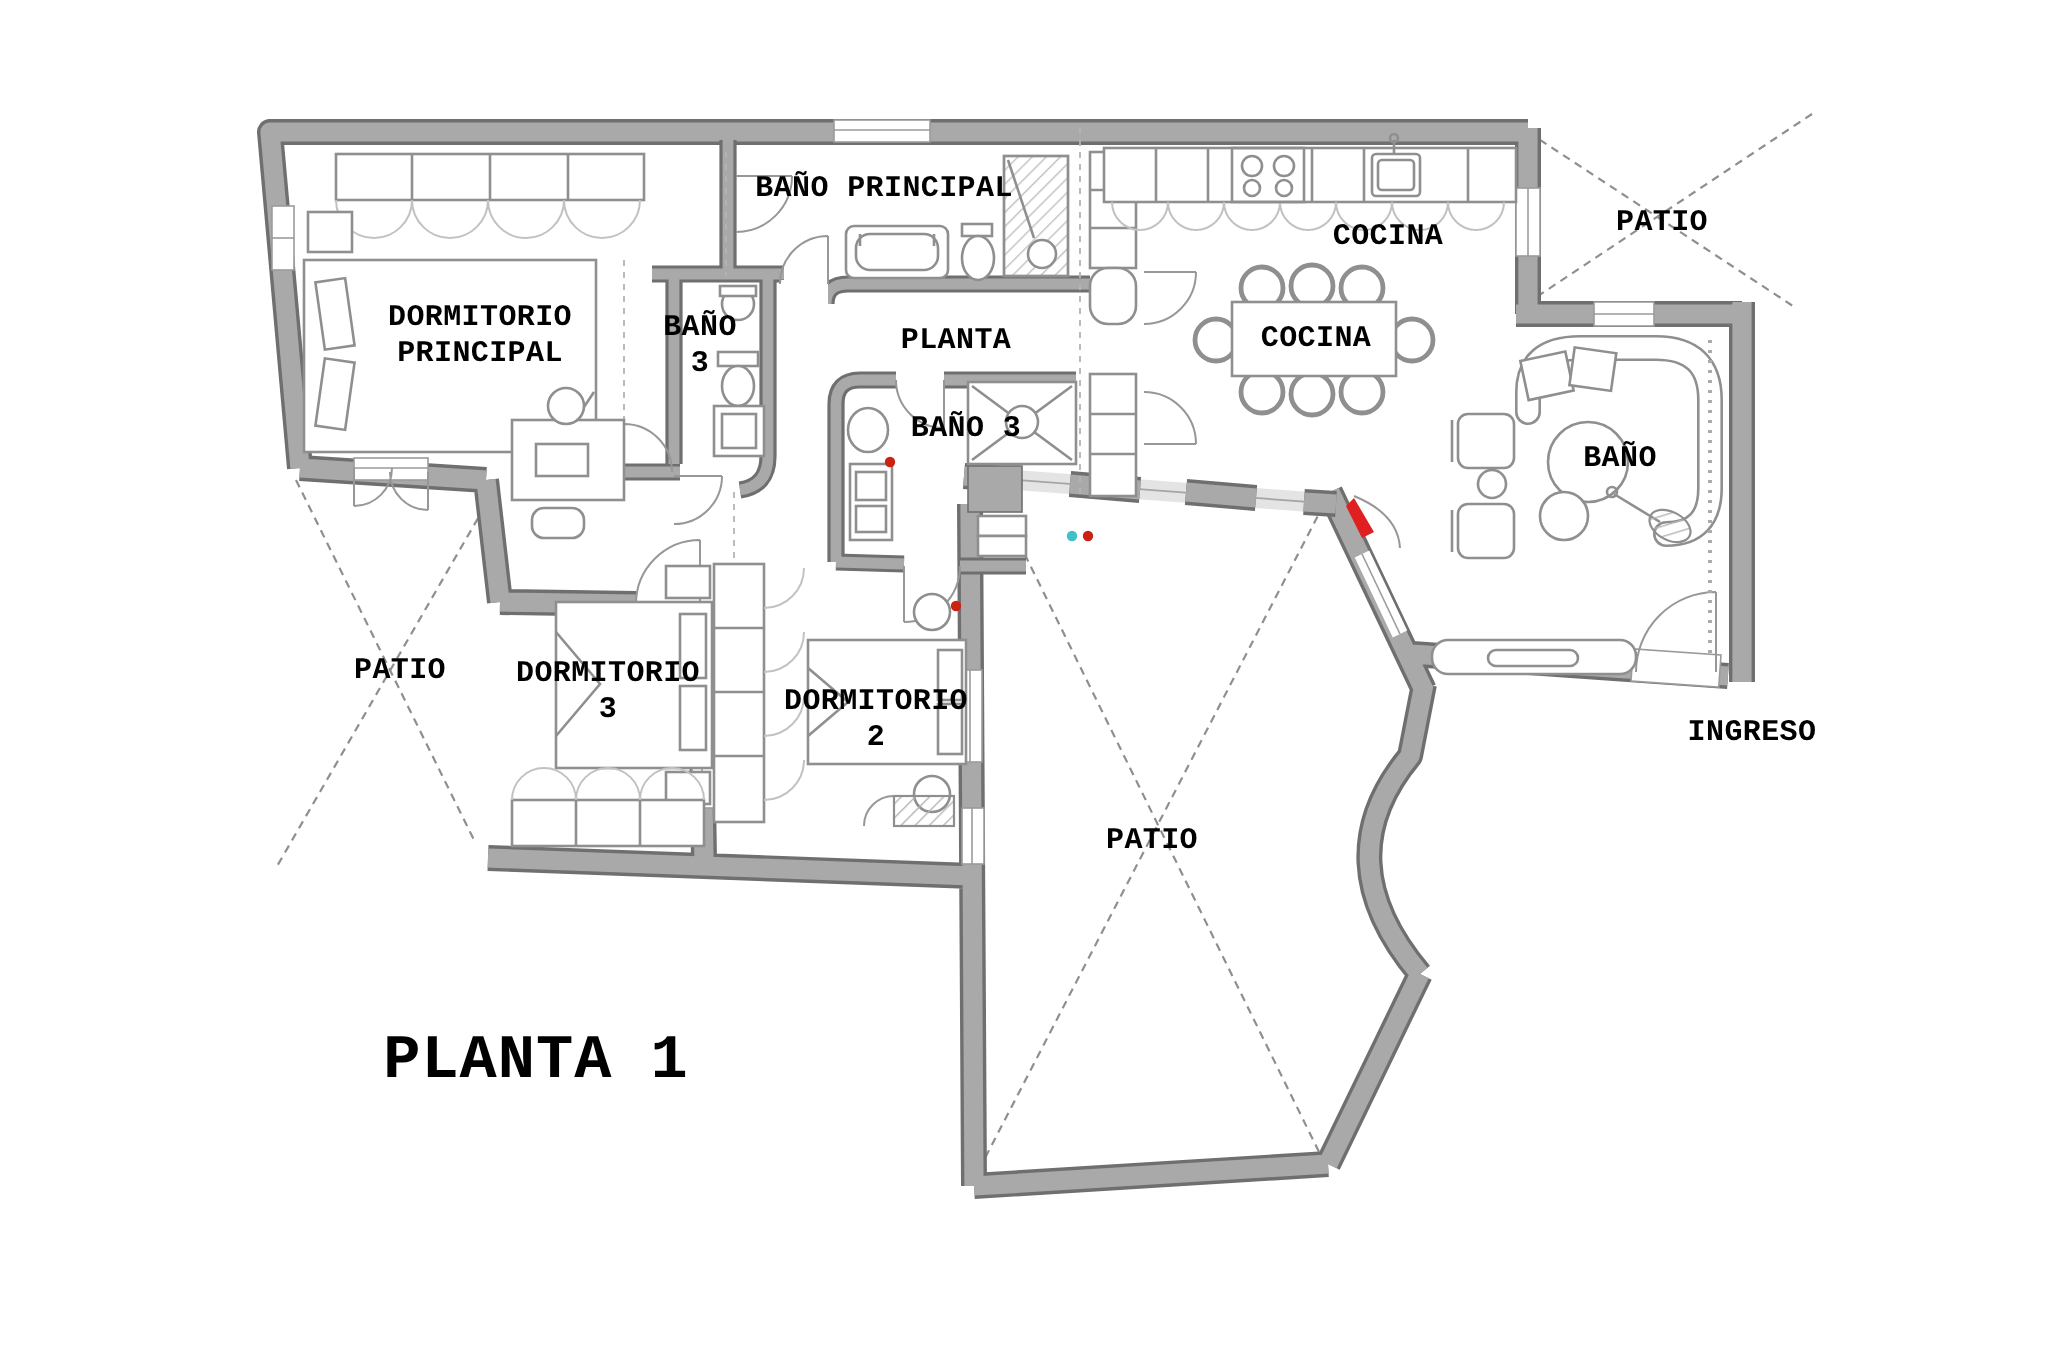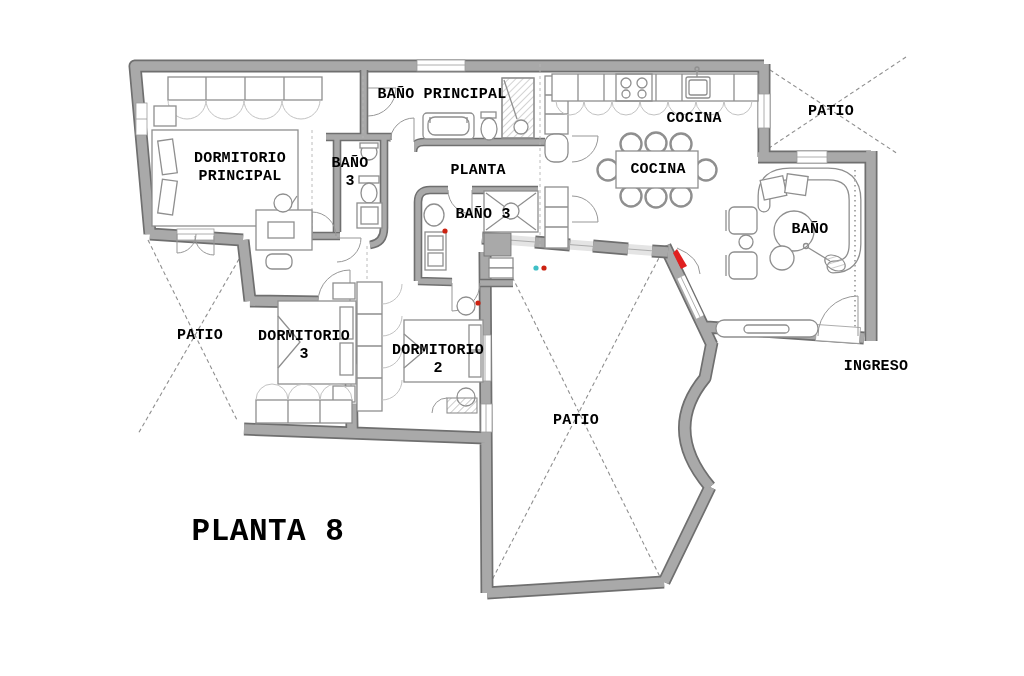--- a/index.html
+++ b/index.html
@@ -318,14 +318,14 @@
   <div class="lbl" style="left:658px;top:170px">COCINA</div>
   <div class="lbl" style="left:831px;top:112px">PATIO</div>
   <div class="lbl" style="left:810px;top:230px">BAÑO</div>
   <div class="lbl" style="left:876px;top:367px">INGRESO</div>
   <div class="lbl" style="left:200px;top:336px">PATIO</div>
   <div class="lbl" style="left:304px;top:346px">DORMITORIO
 3</div>
   <div class="lbl" style="left:438px;top:360px">DORMITORIO
 2</div>
   <div class="lbl" style="left:576px;top:421px">PATIO</div>
-  <div class="lbl title" style="left:268px;top:532px">PLANTA 8</div>
+  <div class="lbl title" style="left:268px;top:532px">PLANTA 1</div>
 </div>
 
 </body></html>

